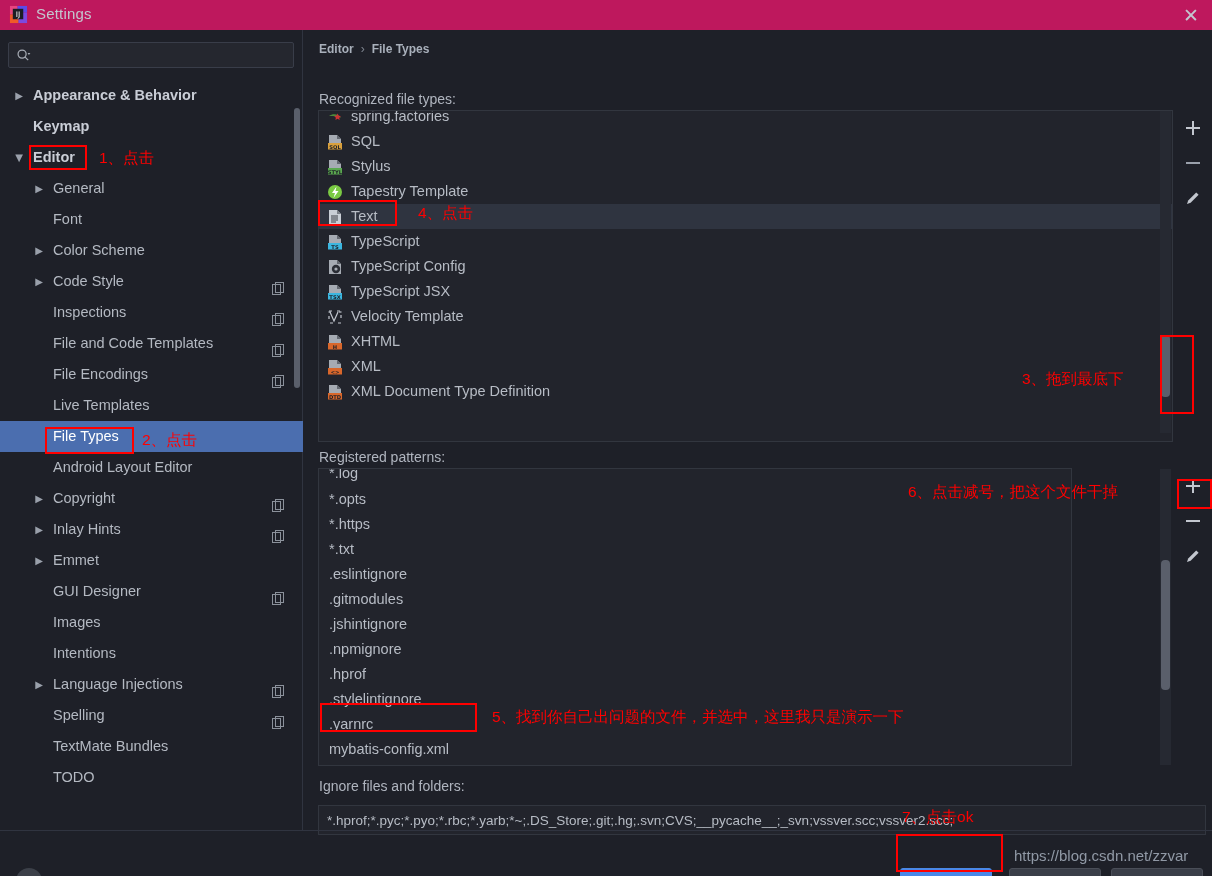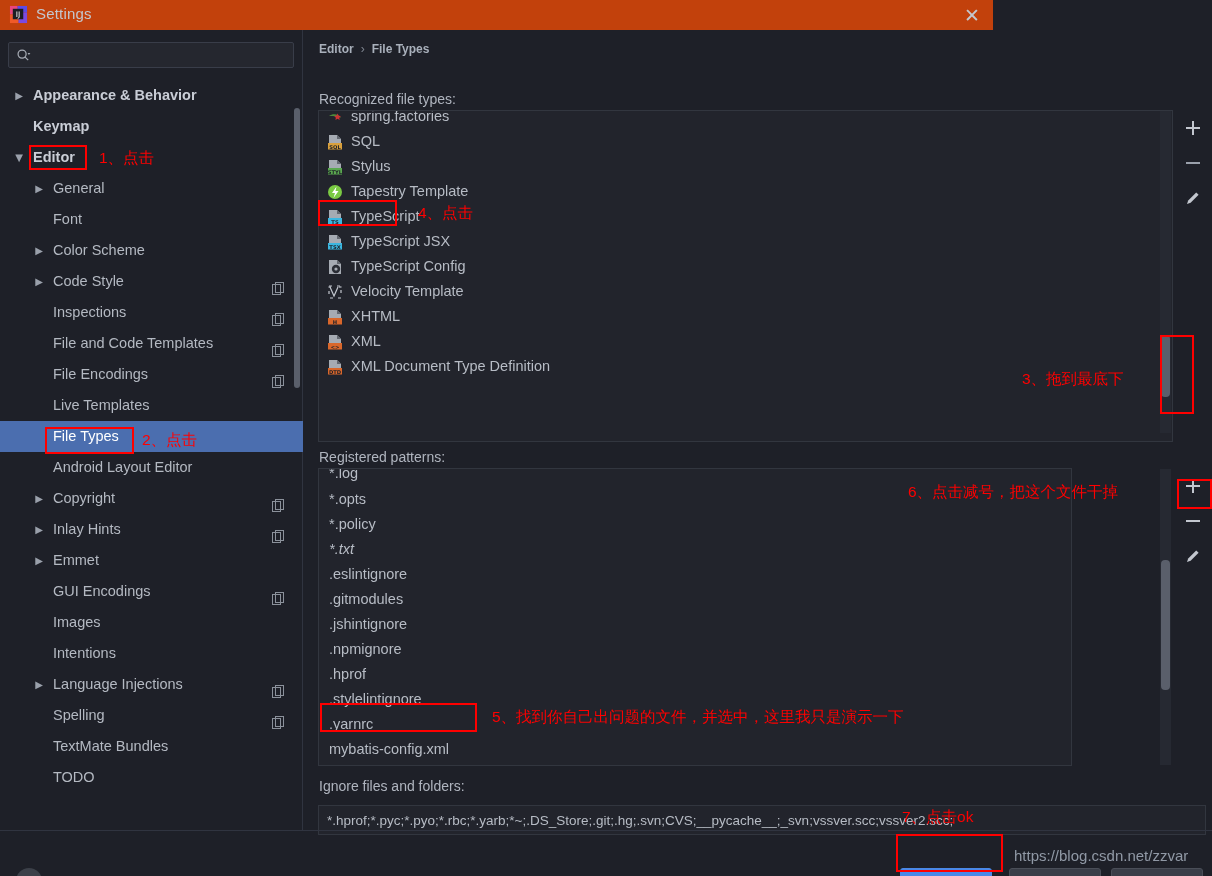--- a/index.html
+++ b/index.html
@@ -6,22 +6,22 @@
   html, body {
     width: 1212px; height: 876px;
     background: #1e2028;
     font-family: "Liberation Sans", sans-serif;
     overflow: hidden;
   }
   #root { position: relative; width: 1212px; height: 876px; background: #1e2028; }
 
   
   .titlebar {
-    position: absolute; left: 0; top: 0; width: 993px; height: 30px;
-    background: #c2410c;
+    position: absolute; left: 0; top: 0; width: 1212px; height: 30px;
+    background: #be185d;
   }
   .app-icon {
     position: absolute; left: 9px; top: 5px; width: 19px; height: 19px;
   }
   .title-text {
     position: absolute; left: 36px; top: 5px;
     font-size: 15px; color: #c3c7cf; letter-spacing: .2px;
   }
   .close-btn {
     position: absolute; right: 8px; top: 3px; width: 26px; height: 24px;
@@ -259,21 +259,21 @@
               <rect x="0.5" y="2.5" width="8" height="10" fill="none" stroke="#8b919b"></rect>
               <rect x="3.5" y="0.5" width="8" height="10" fill="none" stroke="#8b919b"></rect>
             </svg></span>
         </div>
         <div class="tree-row lvl1">
           <span class="arrow">▶</span>
           <span class="lbl">Emmet</span>
         </div>
         <div class="tree-row lvl1">
           <span class="arrow"></span>
-          <span class="lbl">GUI Encodings</span>
+          <span class="lbl">GUI Designer</span>
           <span class="copy-ico"><svg width="13" height="13" viewBox="0 0 13 13">
               <rect x="0.5" y="2.5" width="8" height="10" fill="none" stroke="#8b919b"></rect>
               <rect x="3.5" y="0.5" width="8" height="10" fill="none" stroke="#8b919b"></rect>
             </svg></span>
         </div>
         <div class="tree-row lvl1">
           <span class="arrow"></span>
           <span class="lbl">Images</span>
         </div>
         <div class="tree-row lvl1">
@@ -333,38 +333,48 @@
         <div class="list-row"><span class="ft-ico"><svg width="16" height="16" viewBox="0 0 16 16">
               <path d="M2 1 h8 l4 4 v10 h-12 z" fill="#a6abb3"></path>
               <path d="M10 1 l4 4 h-4 z" fill="#62676f"></path>
               <rect x="1" y="9" width="14" height="6.5" fill="#5aa84f"></rect>
               <text x="8" y="14.6" font-size="5.2" fill="#1e2028" text-anchor="middle" font-family="DejaVu Sans, sans-serif" font-weight="bold">STYL</text>
             </svg></span><span class="txt">Stylus</span></div>
         <div class="list-row"><span class="ft-ico"><svg width="16" height="16" viewBox="0 0 16 16">
               <circle cx="8" cy="8" r="7" fill="#7ac943"></circle>
               <path d="M9.5 2.5 L5 9 h3 l-1.5 5 L11.5 7 h-3 z" fill="#ffffff"></path>
             </svg></span><span class="txt">Tapestry Template</span></div>
+        <div class="list-row sel"><span class="ft-ico"><svg width="16" height="16" viewBox="0 0 16 16">
+              <path d="M2 1 h8 l4 4 v10 h-12 z" fill="#c9ced6"></path>
+              <path d="M10 1 l4 4 h-4 z" fill="#7b8088"></path>
+              <g stroke="#3c4049" stroke-width="1">
+                <line x1="4" y1="7" x2="11" y2="7"></line>
+                <line x1="4" y1="9" x2="11" y2="9"></line>
+                <line x1="4" y1="11" x2="11" y2="11"></line>
+                <line x1="4" y1="13" x2="9" y2="13"></line>
+              </g>
+            </svg></span><span class="txt">Text</span></div>
         <div class="list-row"><span class="ft-ico"><svg width="16" height="16" viewBox="0 0 16 16">
               <path d="M2 1 h8 l4 4 v10 h-12 z" fill="#a6abb3"></path>
               <path d="M10 1 l4 4 h-4 z" fill="#62676f"></path>
               <rect x="1" y="9" width="14" height="6.5" fill="#3bb6e0"></rect>
               <text x="8" y="14.6" font-size="5.2" fill="#1e2028" text-anchor="middle" font-family="DejaVu Sans, sans-serif" font-weight="bold">TS</text>
             </svg></span><span class="txt">TypeScript</span></div>
         <div class="list-row"><span class="ft-ico"><svg width="16" height="16" viewBox="0 0 16 16">
               <path d="M2 1 h8 l4 4 v10 h-12 z" fill="#a6abb3"></path>
               <path d="M10 1 l4 4 h-4 z" fill="#62676f"></path>
+              <circle cx="9" cy="10" r="4.2" fill="#2a2d35"></circle>
+              <circle cx="9" cy="10" r="1.6" fill="#a6abb3"></circle>
+            </svg></span><span class="txt">TypeScript Config</span></div>
+        <div class="list-row"><span class="ft-ico"><svg width="16" height="16" viewBox="0 0 16 16">
+              <path d="M2 1 h8 l4 4 v10 h-12 z" fill="#a6abb3"></path>
+              <path d="M10 1 l4 4 h-4 z" fill="#62676f"></path>
               <rect x="1" y="9" width="14" height="6.5" fill="#3bb6e0"></rect>
               <text x="8" y="14.6" font-size="5.2" fill="#1e2028" text-anchor="middle" font-family="DejaVu Sans, sans-serif" font-weight="bold">TSX</text>
             </svg></span><span class="txt">TypeScript JSX</span></div>
-        <div class="list-row"><span class="ft-ico"><svg width="16" height="16" viewBox="0 0 16 16">
-              <path d="M2 1 h8 l4 4 v10 h-12 z" fill="#a6abb3"></path>
-              <path d="M10 1 l4 4 h-4 z" fill="#62676f"></path>
-              <circle cx="9" cy="10" r="4.2" fill="#2a2d35"></circle>
-              <circle cx="9" cy="10" r="1.6" fill="#a6abb3"></circle>
-            </svg></span><span class="txt">TypeScript Config</span></div>
         <div class="list-row"><span class="ft-ico"><svg width="16" height="16" viewBox="0 0 16 16">
               <g fill="none" stroke="#c3c7cf" stroke-width="1.2">
                 <path d="M3 3 L7 12 L11 3"></path>
                 <line x1="1.5" y1="3" x2="4" y2="3"></line>
                 <line x1="12" y1="3" x2="14.5" y2="3"></line>
                 <rect x="2" y="2" width="12" height="12" stroke-dasharray="3 5"></rect>
               </g>
             </svg></span><span class="txt">Velocity Template</span></div>
         <div class="list-row"><span class="ft-ico"><svg width="16" height="16" viewBox="0 0 16 16">
               <path d="M2 1 h8 l4 4 v10 h-12 z" fill="#a6abb3"></path>
@@ -405,22 +415,22 @@
           <path d="M3 15 L4.2 11.4 L12.2 3.4 L14.6 5.8 L6.6 13.8 Z" fill="#c3c7cf"></path>
         </svg>
       </div>
     </div>
 
     <div class="sec-label" style="left:16px; top:419px;">Registered patterns:</div>
 
     <div class="listbox" style="left:15px; top:438px; width:754px; height:298px;" id="pat-host">
         <div class="list-row pat-row" style="height: 18px; line-height: 8px; overflow: hidden;"><span class="txt">*.log</span></div>
         <div class="list-row pat-row" style="height: 25px; line-height: 25px;"><span class="txt">*.opts</span></div>
-        <div class="list-row pat-row" style="height: 25px; line-height: 25px;"><span class="txt">*.policy</span></div>
-        <div class="list-row pat-row" style="height: 25px; line-height: 25px; font-style: italic;"><span class="txt">*.txt</span></div>
+        <div class="list-row pat-row" style="height: 25px; line-height: 25px;"><span class="txt">*.https</span></div>
+        <div class="list-row pat-row" style="height: 25px; line-height: 25px;"><span class="txt">*.txt</span></div>
         <div class="list-row pat-row" style="height: 25px; line-height: 25px;"><span class="txt">.eslintignore</span></div>
         <div class="list-row pat-row" style="height: 25px; line-height: 25px;"><span class="txt">.gitmodules</span></div>
         <div class="list-row pat-row" style="height: 25px; line-height: 25px;"><span class="txt">.jshintignore</span></div>
         <div class="list-row pat-row" style="height: 25px; line-height: 25px;"><span class="txt">.npmignore</span></div>
         <div class="list-row pat-row" style="height: 25px; line-height: 25px;"><span class="txt">.hprof</span></div>
         <div class="list-row pat-row" style="height: 25px; line-height: 25px;"><span class="txt">.stylelintignore</span></div>
         <div class="list-row pat-row" style="height: 25px; line-height: 25px;"><span class="txt">.yarnrc</span></div>
         <div class="list-row pat-row" style="height: 25px; line-height: 25px;"><span class="txt">mybatis-config.xml</span></div>
       </div>
     <div class="list-vscroll-track" style="left:857px; top:439px; height:296px;"></div>

